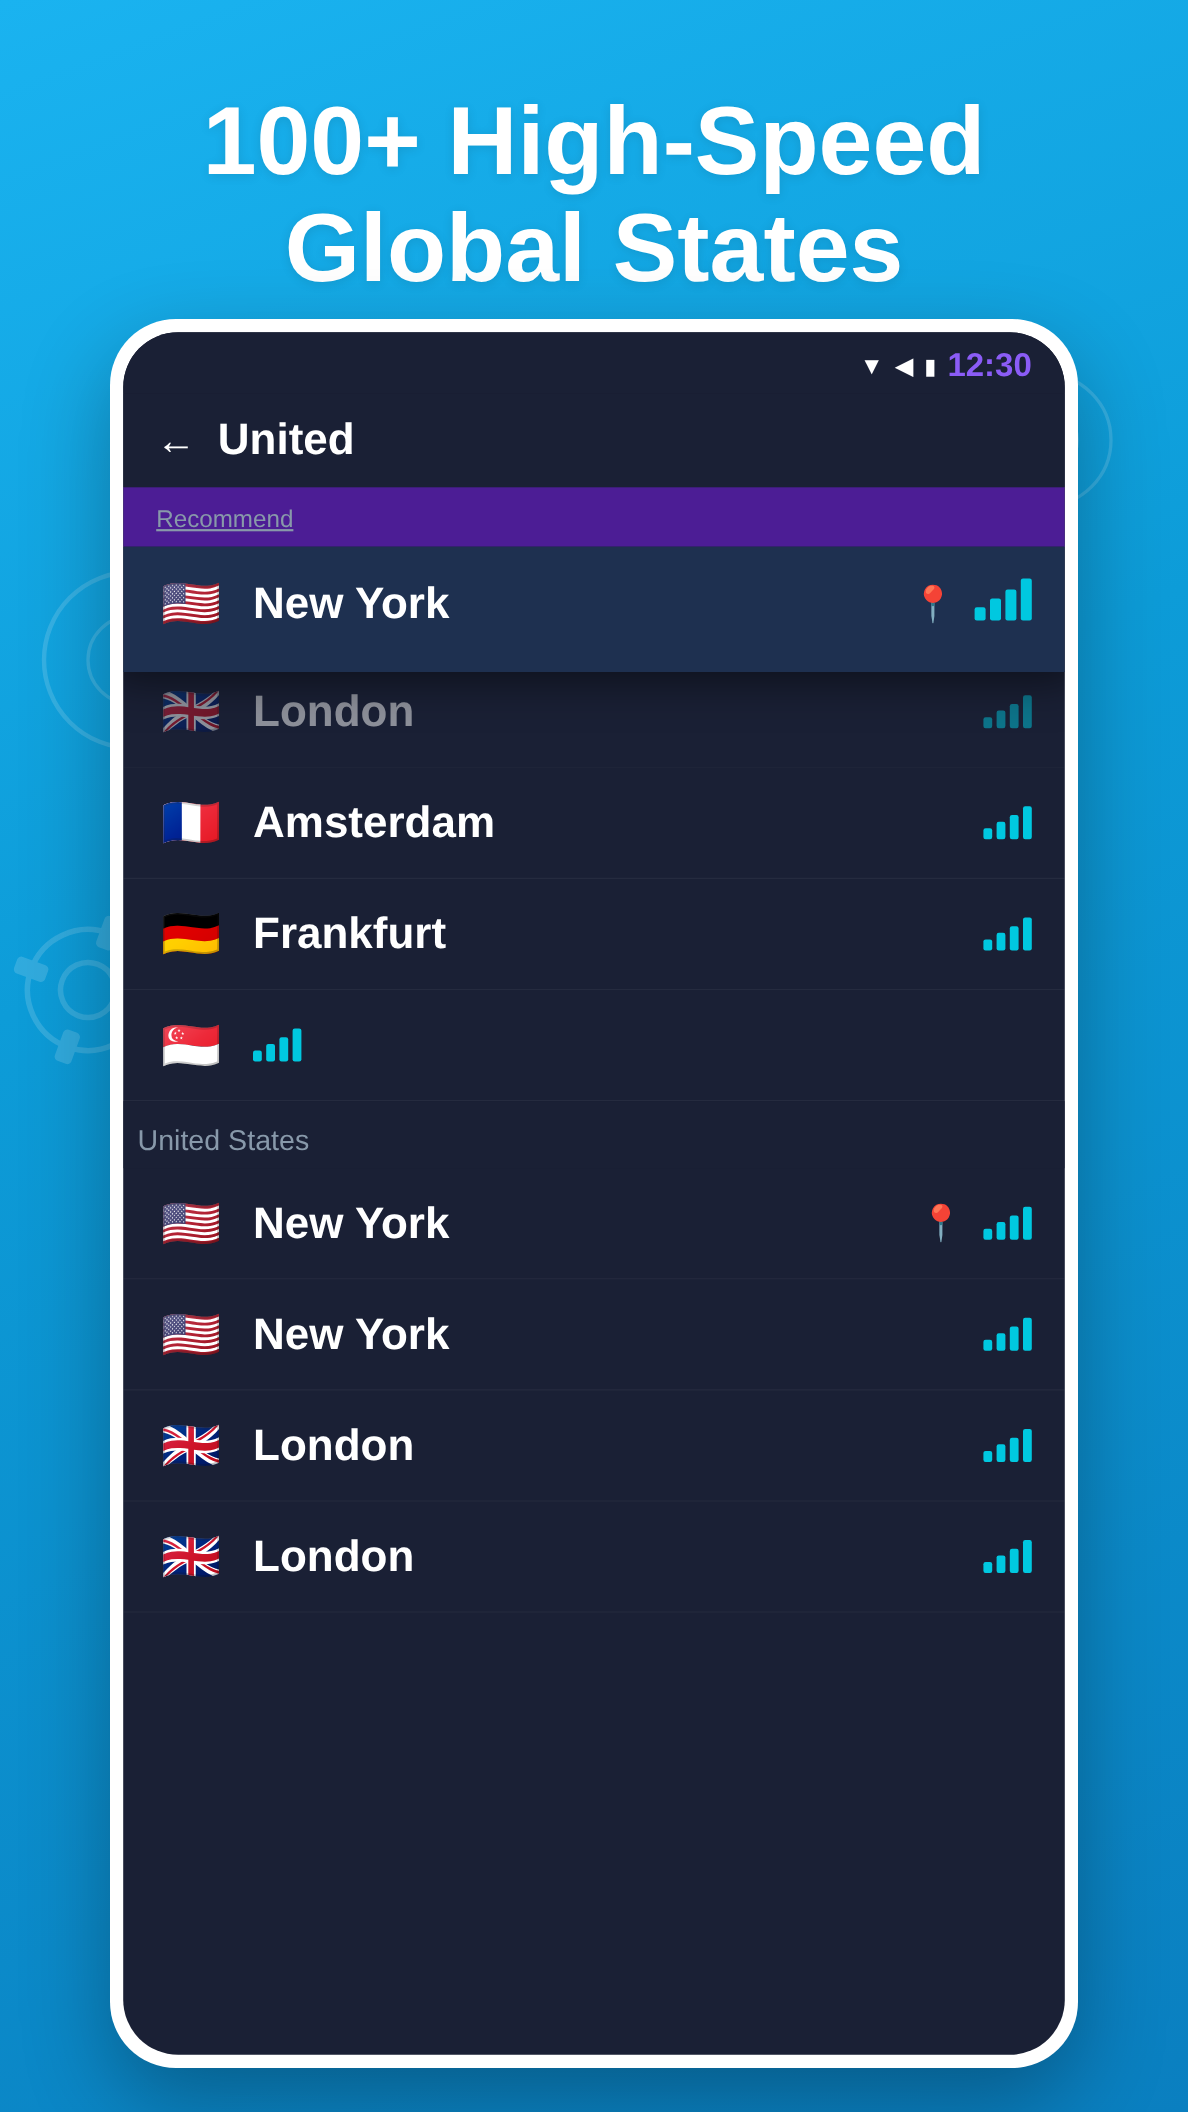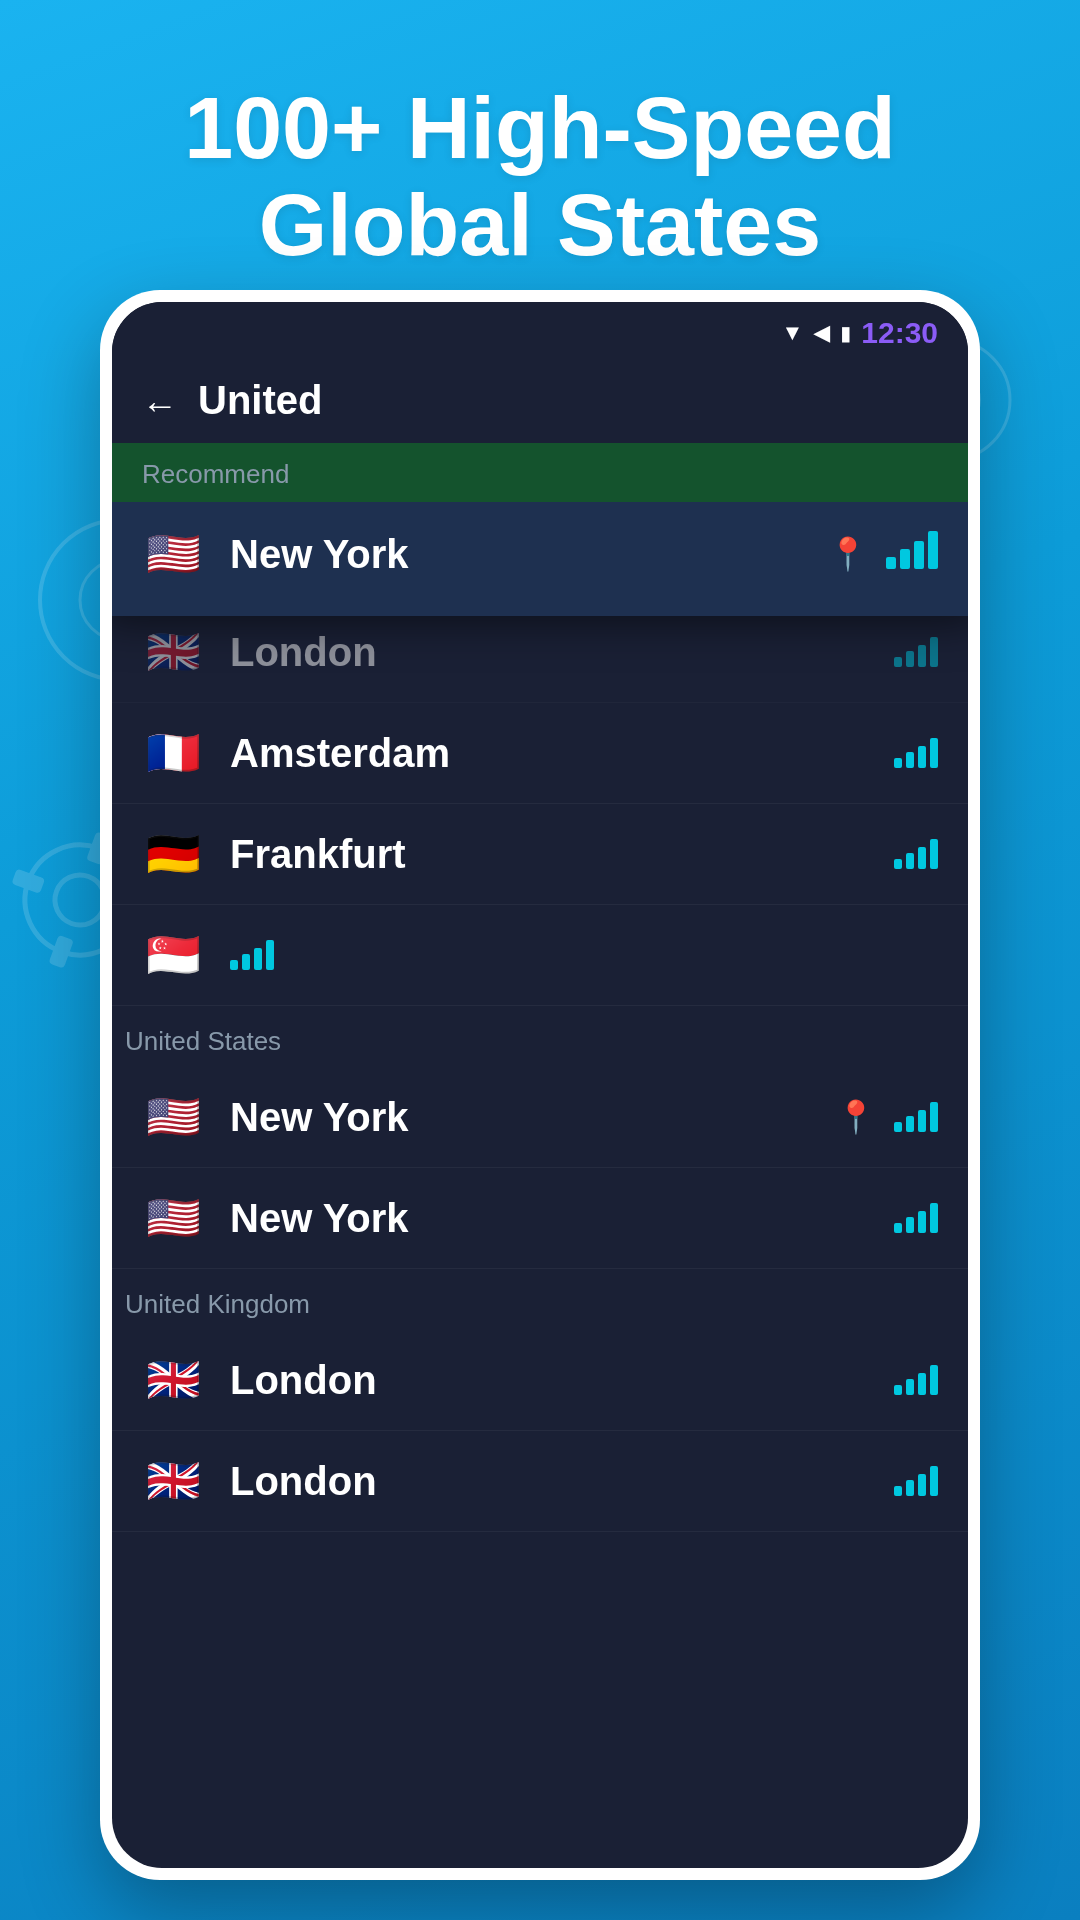--- a/index.html
+++ b/index.html
@@ -101,25 +101,26 @@
     }
 
     .app-bar-title {
       color: white;
       font-size: 40px;
       font-weight: 700;
     }
 
     
     .section-label {
-      background: #14532d;
+      background: #4c1d95;
       padding: 16px 30px 12px;
       color: #8899aa;
-      font-size: 26px;
+      font-size: 22px;
       flex-shrink: 0;
+      text-decoration: underline;
     }
 
     
     .server-row {
       display: flex;
       align-items: center;
       padding: 24px 30px;
       border-bottom: 1px solid rgba(255,255,255,0.05);
       position: relative;
     }
@@ -333,21 +334,20 @@
           <span class="flag-emoji">🇺🇸</span>
           <span class="server-name">New York</span>
           <div class="signal-bars">
             <span></span>
               <span></span>
               <span></span>
               <span></span>
           </div>
         </div>
 
-        <div class="category-header">United Kingdom</div>
 
         <div class="server-row">
           <span class="flag-emoji">🇬🇧</span>
           <span class="server-name">London</span>
           <div class="signal-bars">
             <span></span>
               <span></span>
               <span></span>
               <span></span>
           </div>

